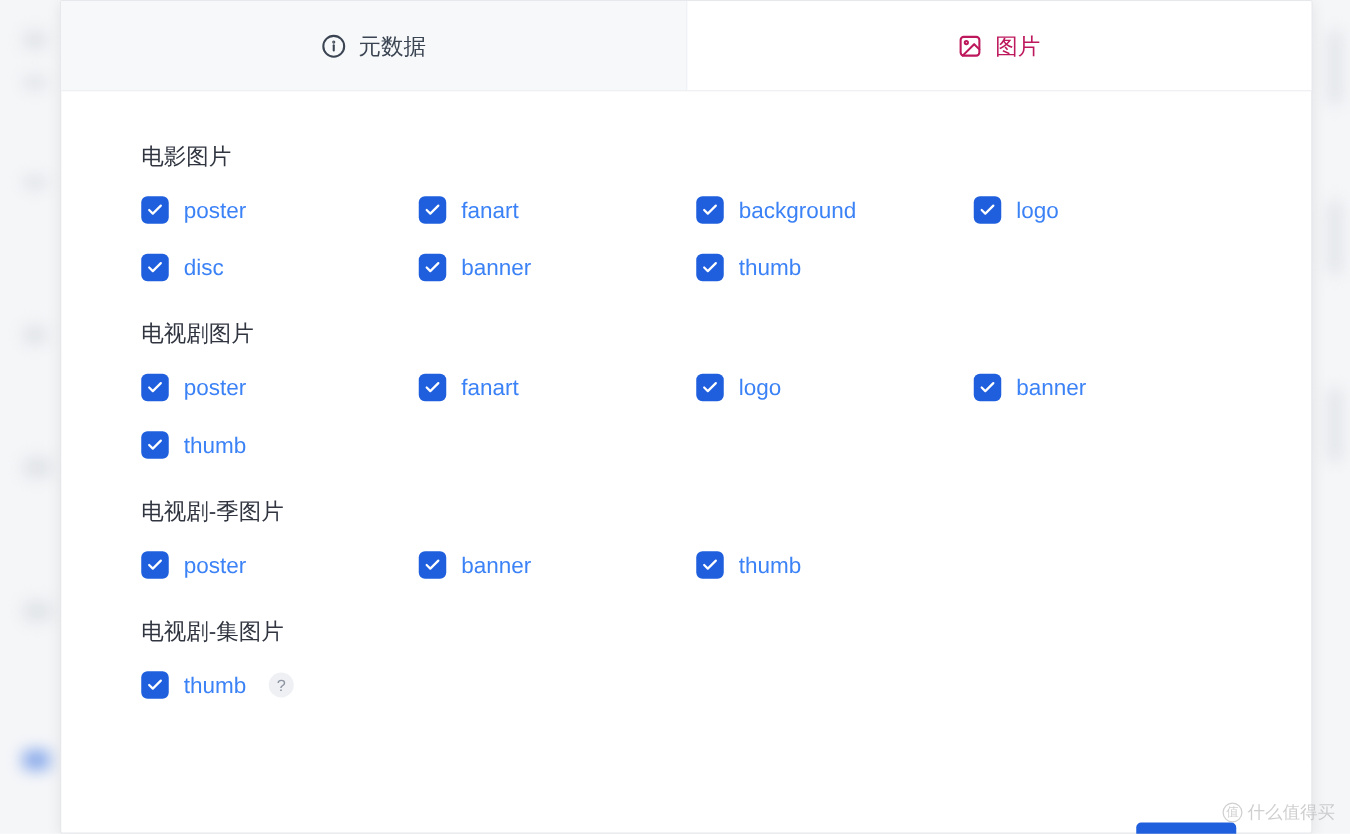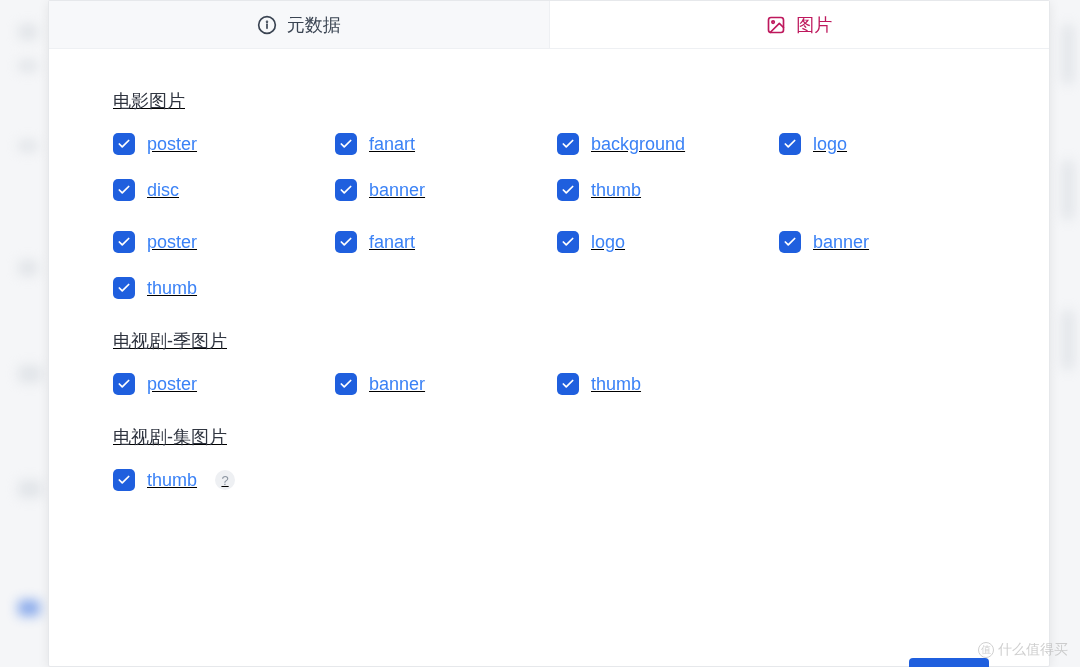--- a/index.html
+++ b/index.html
@@ -55,21 +55,21 @@
       bottom: 0;
       background: #fff;
       box-shadow: 0 2px 12px rgba(0,0,0,0.08);
       border: 1px solid #e6e8eb;
       border-radius: 2px;
       display: flex;
       flex-direction: column;
     }
     .tabs {
       display: flex;
-      height: 48px;
+      height: 72px;
       border-bottom: 1px solid #eef0f3;
       background: #fafbfc;
     }
     .tab {
       flex: 1;
       display: flex;
       align-items: center;
       justify-content: center;
       gap: 10px;
       font-size: 18px;
@@ -93,21 +93,20 @@
       width: 20px;
       height: 20px;
       stroke: currentColor;
       fill: none;
       stroke-width: 2;
     }
     .tab-content {
       flex: 1;
       padding: 40px 64px 8px 64px;
       overflow: auto;
-      text-decoration: underline;
     }
     .section {
       margin-bottom: 30px;
     }
     .section-title {
       font-size: 18px;
       color: #303540;
       margin-bottom: 20px;
       font-weight: 400;
     }
@@ -260,20 +259,21 @@
               <svg viewBox="0 0 24 24" stroke-linecap="round" stroke-linejoin="round">
                 <polyline points="4 12 9 17 20 6"></polyline>
               </svg>
             </span>
             <span class="checkbox-label">thumb</span>
           </label>
         </div>
     </div>
 
     <div class="section">
+      <div class="section-title">电视剧图片</div>
       <div class="checkbox-grid" id="grid-tv">
           <label class="checkbox-item">
             <span class="checkbox-box">
               <svg viewBox="0 0 24 24" stroke-linecap="round" stroke-linejoin="round">
                 <polyline points="4 12 9 17 20 6"></polyline>
               </svg>
             </span>
             <span class="checkbox-label">poster</span>
           </label>
           <label class="checkbox-item">

